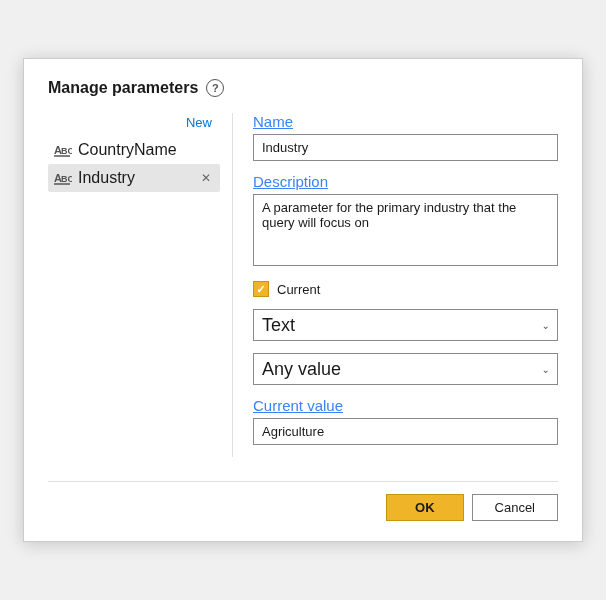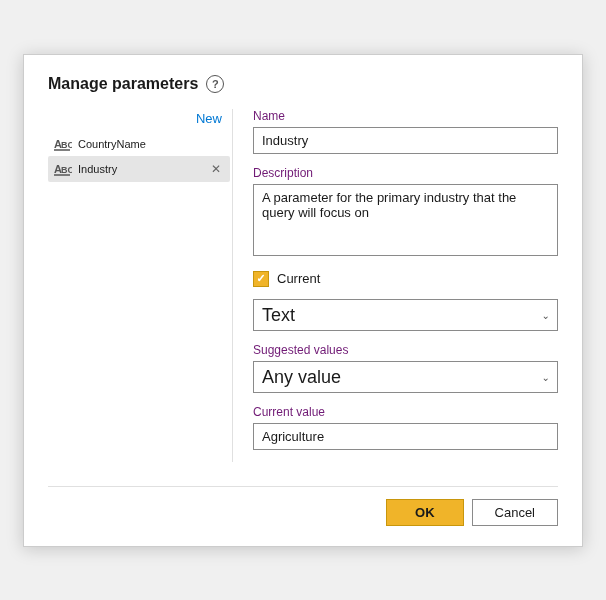--- a/index.html
+++ b/index.html
@@ -44,21 +44,21 @@
     }
     .dialog-body {
       display: flex;
       gap: 0;
     }
     
     .left-panel {
       width: 185px;
       flex-shrink: 0;
       border-right: 1px solid #e0e0e0;
-      padding-right: 2px;
+      padding-right: 12px;
       position: relative;
     }
     .new-btn-row {
       display: flex;
       justify-content: flex-end;
       padding-bottom: 4px;
       padding-right: 4px;
     }
     .new-btn {
       color: #0078d4;
@@ -84,44 +84,45 @@
     .param-item.active { background: #e5e5e5; }
     .param-icon {
       flex-shrink: 0;
       color: #555;
       font-size: 14px;
       display: flex;
       align-items: center;
     }
     .param-label {
       flex: 1;
-      font-size: 11px;
+      font-size: 16px;
       color: #1a1a1a;
     }
     .close-x {
       flex-shrink: 0;
       color: #666;
       font-size: 12px;
       cursor: pointer;
       width: 16px;
       height: 16px;
       display: flex;
       align-items: center;
       justify-content: center;
     }
     
     .right-panel {
       flex: 1;
       padding-left: 20px;
     }
     .field-label {
-      font-size: 12px;
-      color: #701a75;
+      font-size: 15px;
+      color: #3b82f6;
       margin-bottom: 4px;
       font-weight: 400;
+      text-decoration: underline;
     }
     .text-input {
       width: 100%;
       border: 1px solid #8a8a8a;
       border-radius: 0;
       padding: 5px 8px;
       font-size: 13px;
       font-family: inherit;
       color: #1a1a1a;
       outline: none;
@@ -288,21 +289,20 @@
             <option>Number</option>
             <option>Date</option>
             <option>Boolean</option>
             <option>Binary</option>
           </select>
           <span class="select-arrow">⌄</span>
         </div>
       </div>
 
       <div class="field-group">
-        <div class="field-label">Suggested values</div>
         <div class="select-wrapper">
           <select class="select-input">
             <option>Any value</option>
             <option>List of values</option>
             <option>Query</option>
           </select>
           <span class="select-arrow">⌄</span>
         </div>
       </div>
 

